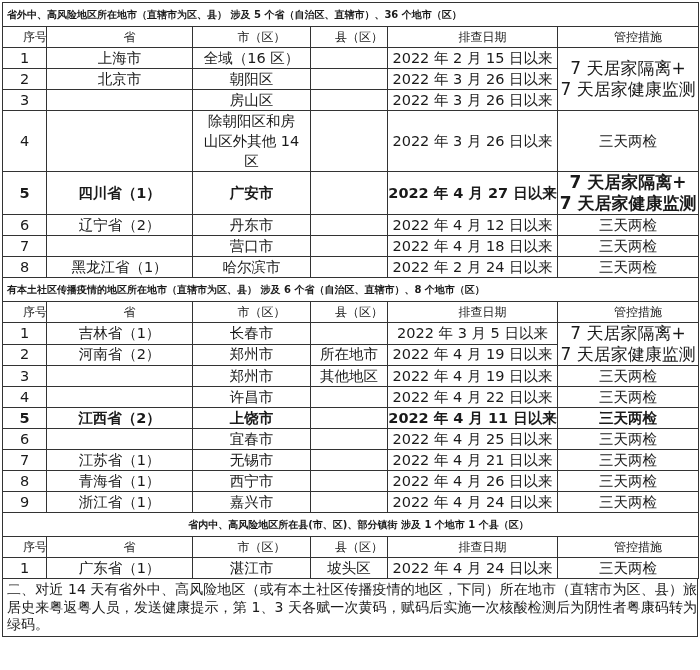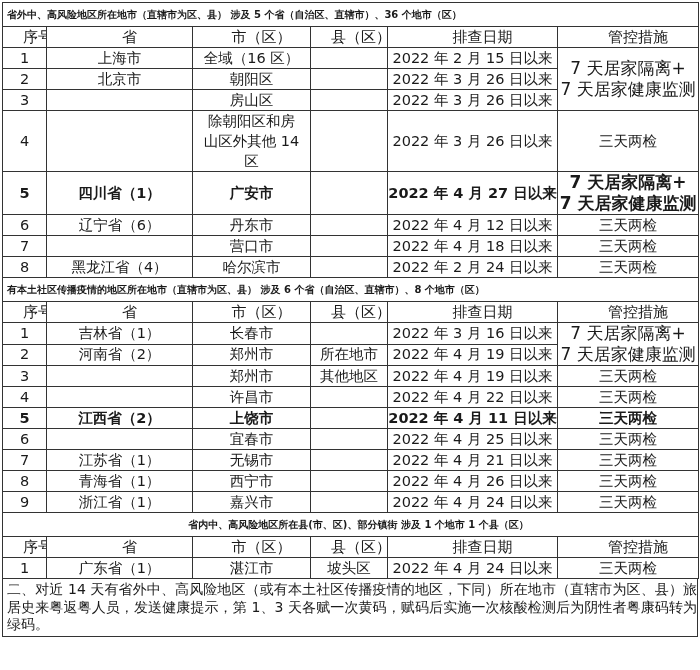--- a/index.html
+++ b/index.html
@@ -2,21 +2,21 @@
 <html><head>
 <meta charset="utf-8">
 <style>
   html, body { margin: 0; padding: 0; background: #ffffff; }
   body { width: 700px; height: 670px; overflow: hidden; font-family: "DejaVu Sans", "Liberation Sans", sans-serif; color: #1a1a1a; }
   .wrap { position: absolute; left: 2px; top: 2px; width: 696px; }
   table { border-collapse: collapse; width: 696px; table-layout: fixed; }
   td { border: 1px solid #333; padding: 0; text-align: center; vertical-align: middle; font-size: 14.5px; line-height: 19px; white-space: nowrap; overflow: hidden; }
   td.sect { font-weight: bold; font-size: 10px; text-align: left; padding-left: 4px; height: 23px; }
   td.sect.center { text-align: center; padding-left: 16px; }
-  tr.hdr td { height: 20px; font-size: 15px; padding-left: 20px; }
+  tr.hdr td { height: 20px; font-size: 12px; padding-left: 20px; }
   tr.r td { height: 20px; }
   tr.tall td { height: 40px; }
   tr.bold td { font-weight: bold; }
   td.wrapcell { white-space: normal; line-height: 20px; }
   td.measure { white-space: normal; line-height: 21px; font-size: 17px; }
   .notes { border: 1px solid #333; border-top: none; width: 694px; padding: 2px 0 2px 4px; box-sizing: border-box; width: 696px; font-size: 14px; line-height: 17.5px; text-align: justify; }
   .notes div { white-space: normal; }
 </style>
 </head>
 <body>
@@ -77,37 +77,37 @@
   <tr class="tall bold">
     <td>5</td>
     <td>四川省（1）</td>
     <td>广安市</td>
     <td></td>
     <td>2022 年 4 月 27 日以来</td>
     <td class="measure"><span>7 天居家隔离+</span><br><span>7 天居家健康监测</span></td>
   </tr>
   <tr class="r">
     <td>6</td>
-    <td>辽宁省（6）</td>
+    <td>辽宁省（2）</td>
     <td>丹东市</td>
     <td></td>
     <td>2022 年 4 月 12 日以来</td>
     <td>三天两检</td>
   </tr>
   <tr class="r">
     <td>7</td>
     <td></td>
     <td>营口市</td>
     <td></td>
     <td>2022 年 4 月 18 日以来</td>
     <td>三天两检</td>
   </tr>
   <tr class="r">
     <td>8</td>
-    <td>黑龙江省（4）</td>
+    <td>黑龙江省（1）</td>
     <td>哈尔滨市</td>
     <td></td>
     <td>2022 年 2 月 24 日以来</td>
     <td>三天两检</td>
   </tr>
 
   <tr>
     <td colspan="6" class="sect">有本土社区传播疫情的地区所在地市（直辖市为区、县） 涉及 6 个省（自治区、直辖市）、8 个地市（区）</td>
   </tr>
   <tr class="hdr">
@@ -116,21 +116,21 @@
     <td>市（区）</td>
     <td>县（区）</td>
     <td>排查日期</td>
     <td>管控措施</td>
   </tr>
   <tr class="r">
     <td>1</td>
     <td>吉林省（1）</td>
     <td>长春市</td>
     <td></td>
-    <td>2022 年 3 月 16 日以来</td>
+    <td>2022 年 3 月 5 日以来</td>
     <td rowspan="2" class="measure"><span>7 天居家隔离+</span><br><span>7 天居家健康监测</span></td>
   </tr>
   <tr class="r">
     <td>2</td>
     <td>河南省（2）</td>
     <td>郑州市</td>
     <td>所在地市</td>
     <td>2022 年 4 月 19 日以来</td>
   </tr>
   <tr class="r">

